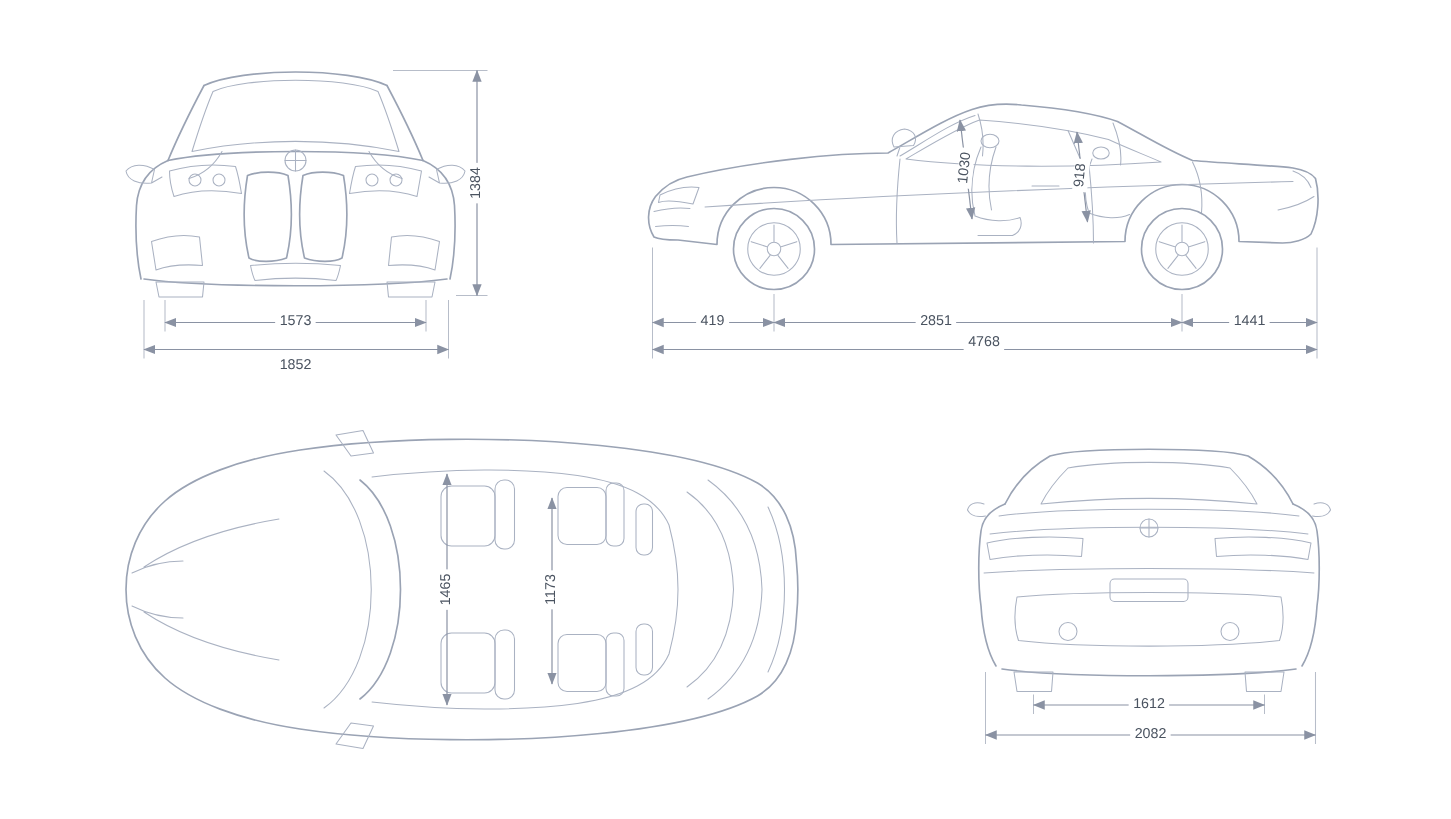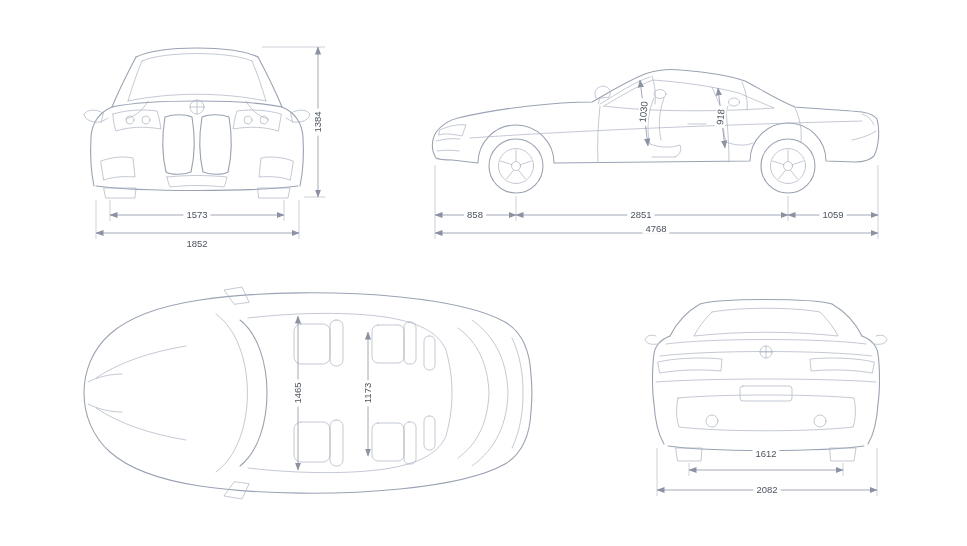--- a/index.html
+++ b/index.html
@@ -193,26 +193,26 @@
     <line class="ext" x1="877" y1="448" x2="877" y2="496"></line>
     <line class="dim" x1="689" y1="470" x2="843" y2="470" marker-start="url(#as)" marker-end="url(#ae)"></line>
     <line class="dim" x1="657" y1="490" x2="877" y2="490" marker-start="url(#as)" marker-end="url(#ae)"></line>
   </g>
 </svg>
 
 <span class="dim-label" style="left:197px;top:215px">1573</span>
 <span class="dim-label" style="left:197px;top:244px">1852</span>
 <span class="dim-label" style="left:318px;top:122px;--r:-90deg">1384</span>
 
-<span class="dim-label" style="left:475px;top:215px">858</span>
-<span class="dim-label" style="left:641px;top:215px">2851</span>
-<span class="dim-label" style="left:833px;top:215px">1059</span>
+<span class="dim-label" style="left:475px;top:215px">419</span>
+<span class="dim-label" style="left:624px;top:215px">2851</span>
+<span class="dim-label" style="left:833px;top:215px">1441</span>
 <span class="dim-label" style="left:656px;top:229px">4768</span>
 <span class="dim-label" style="left:644px;top:112px;--r:-84deg">1030</span>
 <span class="dim-label" style="left:721px;top:117px;--r:-84deg">918</span>
 
 <span class="dim-label" style="left:298px;top:393px;--r:-90deg">1465</span>
 <span class="dim-label" style="left:368px;top:393px;--r:-90deg">1173</span>
 
-<span class="dim-label" style="left:766px;top:454px">1612</span>
+<span class="dim-label" style="left:766px;top:470px">1612</span>
 <span class="dim-label" style="left:767px;top:490px">2082</span>
 
 </div>
 
 </body></html>

